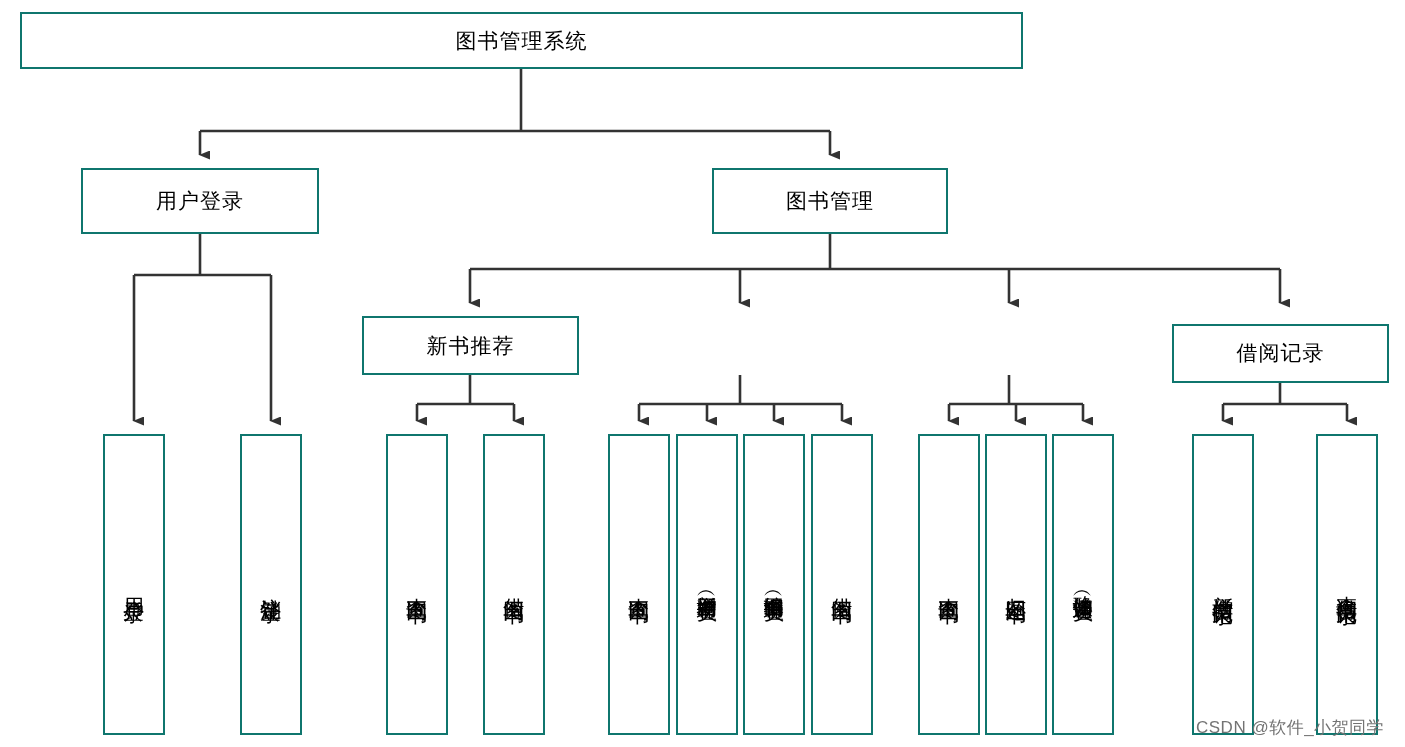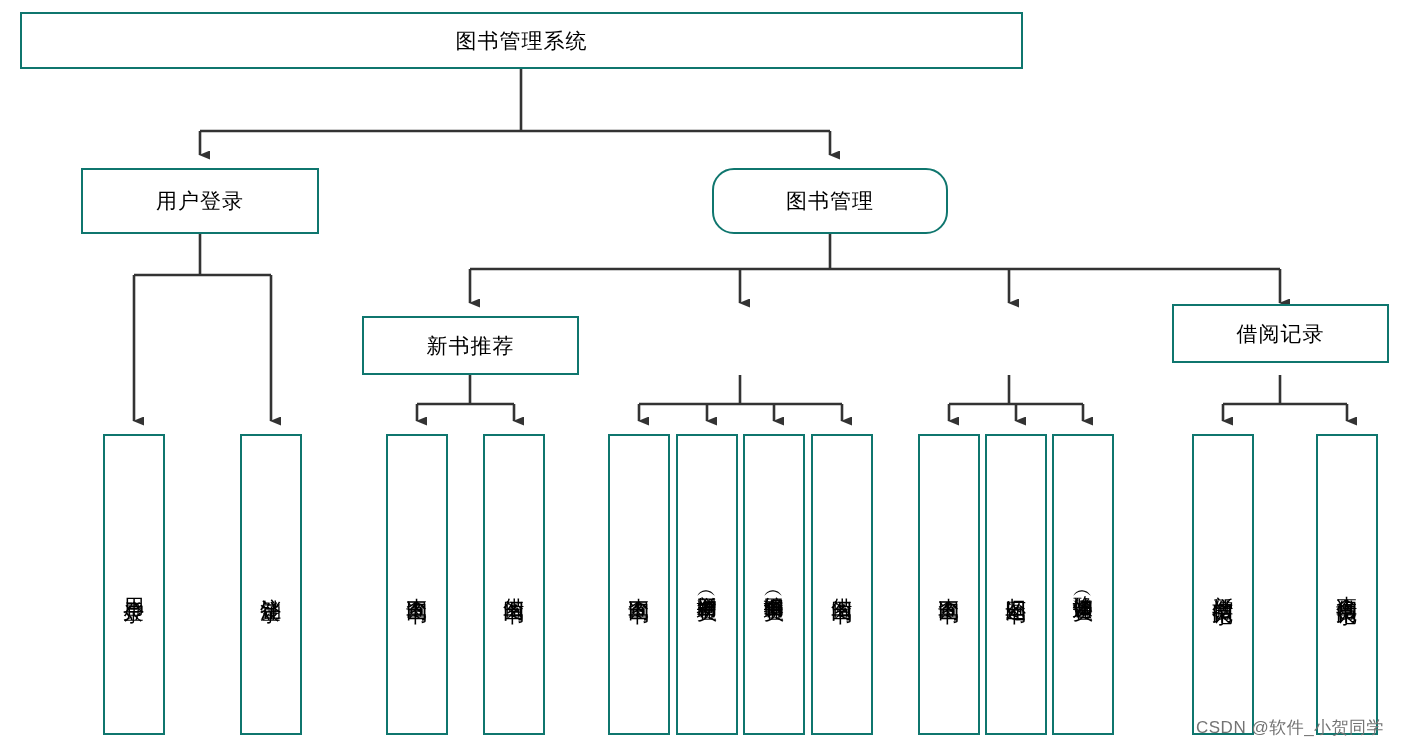--- a/index.html
+++ b/index.html
@@ -119,24 +119,24 @@
       <path d="M 1280,375 L 1280,404"></path>
       <path d="M 1223,404 L 1347,404"></path>
       <path d="M 1223,404 L 1223,421" marker-end="url(#arrowhead)"></path>
       <path d="M 1347,404 L 1347,421" marker-end="url(#arrowhead)"></path>
     </g>
   </svg>
 
   <div class="node node-root" style="left: 20px; top: 12px; width: 1003px; height: 57px;">图书管理系统</div>
 
   <div class="node node-h" style="left: 81px; top: 168px; width: 238px; height: 66px;">用户登录</div>
-  <div class="node node-h" style="left: 712px; top: 168px; width: 236px; height: 66px; border-radius: 22px;">图书管理</div>
+  <div class="node node-h" style="left: 712px; top: 168px; width: 236px; height: 66px;">图书管理</div>
 
   <div class="node node-h" style="left: 362px; top: 316px; width: 217px; height: 59px;">新书推荐</div>
-  <div class="node node-h" style="left: 1172px; top: 304px; width: 217px; height: 59px;">借阅记录</div>
+  <div class="node node-h" style="left: 1172px; top: 324px; width: 217px; height: 59px; font-family: Liberation Serif, serif;">借阅记录</div>
 
   <div class="node node-v" style="left: 103px; top: 434px; width: 62px; height: 301px;">用户登录</div>
   <div class="node node-v" style="left: 240px; top: 434px; width: 62px; height: 301px;">注销登录</div>
   <div class="node node-v" style="left: 386px; top: 434px; width: 62px; height: 301px;">查询图书</div>
   <div class="node node-v" style="left: 483px; top: 434px; width: 62px; height: 301px;">借阅图书</div>
   <div class="node node-v" style="left: 608px; top: 434px; width: 62px; height: 301px;">查询图书</div>
   <div class="node node-v tight" style="left: 676px; top: 434px; width: 62px; height: 301px;">新增图书（管理员）</div>
   <div class="node node-v tight" style="left: 743px; top: 434px; width: 62px; height: 301px;">编辑图书（管理员）</div>
   <div class="node node-v" style="left: 811px; top: 434px; width: 62px; height: 301px;">借阅图书</div>
   <div class="node node-v" style="left: 918px; top: 434px; width: 62px; height: 301px;">查询图书</div>

